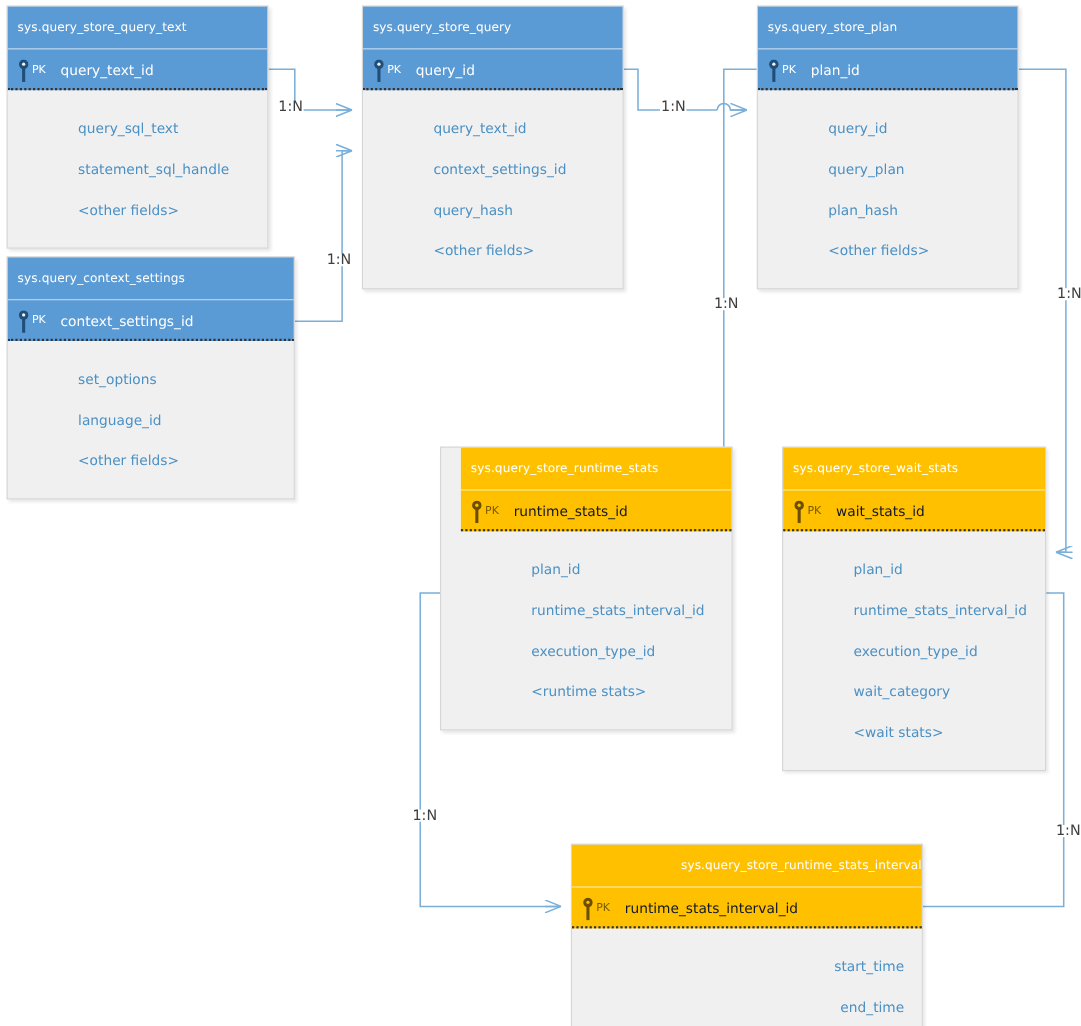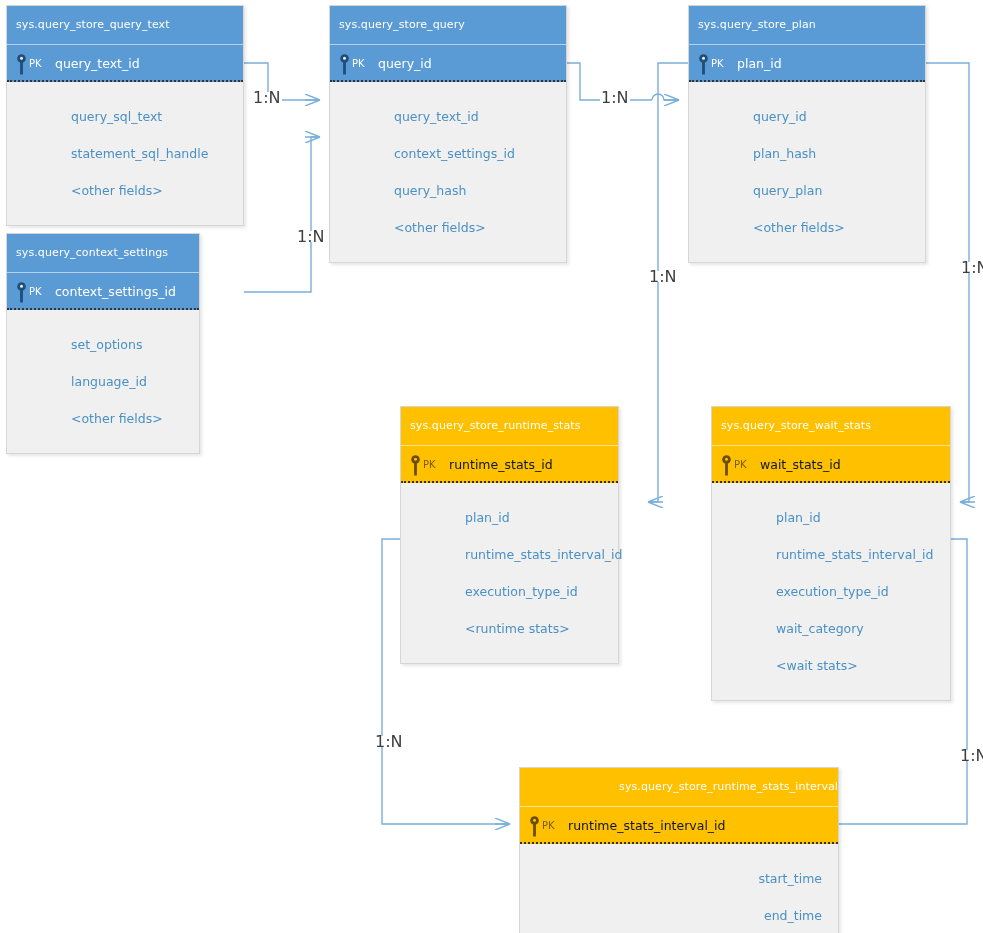--- a/index.html
+++ b/index.html
@@ -95,21 +95,21 @@
     height: 37px;
     line-height: 37px;
     padding-left: 48px;
     font-size: 12.5px;
     color: #4a90c4;
     white-space: nowrap;
     background: #f0f0f0;
   }
   .card-label {
     position: absolute;
-    font-size: 16px;
+    font-size: 13px;
     color: #3f3f3f;
     background: #ffffff;
     padding: 0 1px;
     line-height: 11px;
     white-space: nowrap;
   }
 </style>
 </head>
 <body>
 
@@ -155,21 +155,21 @@
       <span class="pk-tag">PK</span>
       <span class="pk-name">query_text_id</span>
     </div>
     <div class="field-list">
       <div class="field-row">query_sql_text</div>
       <div class="field-row">statement_sql_handle</div>
       <div class="field-row">&lt;other fields&gt;</div>
     </div>
   </div>
 
-  <div class="entity blue" style="left:6px; top:233px; width:194px;">
+  <div class="entity blue" style="left:6px; top:233px; width:262px;">
     <div class="ent-title">sys.query_context_settings</div>
     <div class="pk-row">
       <svg class="key-icon" viewBox="0 0 9 21">
         <circle cx="4.5" cy="4.5" r="4.3" fill="#1f4e79"></circle>
         <circle cx="4.5" cy="4.3" r="1.5" fill="#f0f0f0"></circle>
         <rect x="3.1" y="7" width="2.8" height="13.5" fill="#1f4e79"></rect>
       </svg>
       <span class="pk-tag">PK</span>
       <span class="pk-name">context_settings_id</span>
     </div>
@@ -205,27 +205,27 @@
       <svg class="key-icon" viewBox="0 0 9 21">
         <circle cx="4.5" cy="4.5" r="4.3" fill="#1f4e79"></circle>
         <circle cx="4.5" cy="4.3" r="1.5" fill="#f0f0f0"></circle>
         <rect x="3.1" y="7" width="2.8" height="13.5" fill="#1f4e79"></rect>
       </svg>
       <span class="pk-tag">PK</span>
       <span class="pk-name">plan_id</span>
     </div>
     <div class="field-list">
       <div class="field-row">query_id</div>
+      <div class="field-row">query_plan</div>
       <div class="field-row">plan_hash</div>
-      <div class="field-row">query_plan</div>
-      <div class="field-row">&lt;other fields&gt;</div>
-    </div>
-  </div>
-
-  <div class="entity orange" style="left:400px; top:406px; width:219px;">
+      <div class="field-row">&lt;other fields&gt;</div>
+    </div>
+  </div>
+
+  <div class="entity orange" style="left:400px; top:406px; width:266px;padding-left:18px;">
     <div class="ent-title">sys.query_store_runtime_stats</div>
     <div class="pk-row">
       <svg class="key-icon" viewBox="0 0 9 21">
         <circle cx="4.5" cy="4.5" r="4.3" fill="#6b4e00"></circle>
         <circle cx="4.5" cy="4.3" r="1.5" fill="#ffc000"></circle>
         <rect x="3.1" y="7" width="2.8" height="13.5" fill="#6b4e00"></rect>
       </svg>
       <span class="pk-tag">PK</span>
       <span class="pk-name">runtime_stats_id</span>
     </div>

